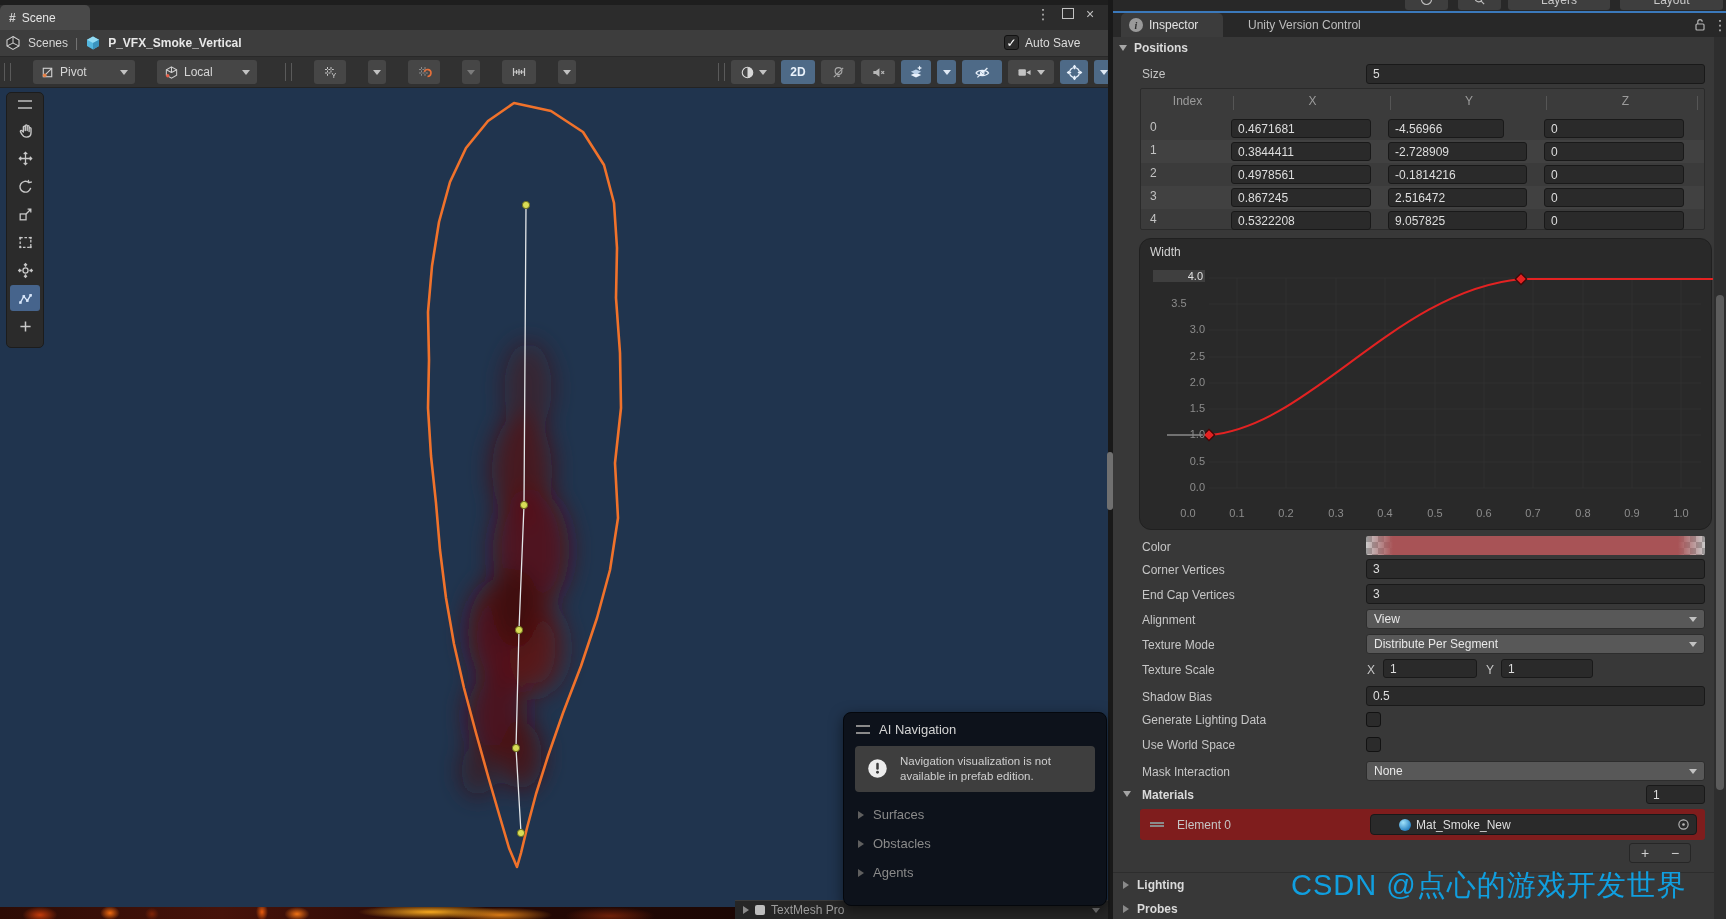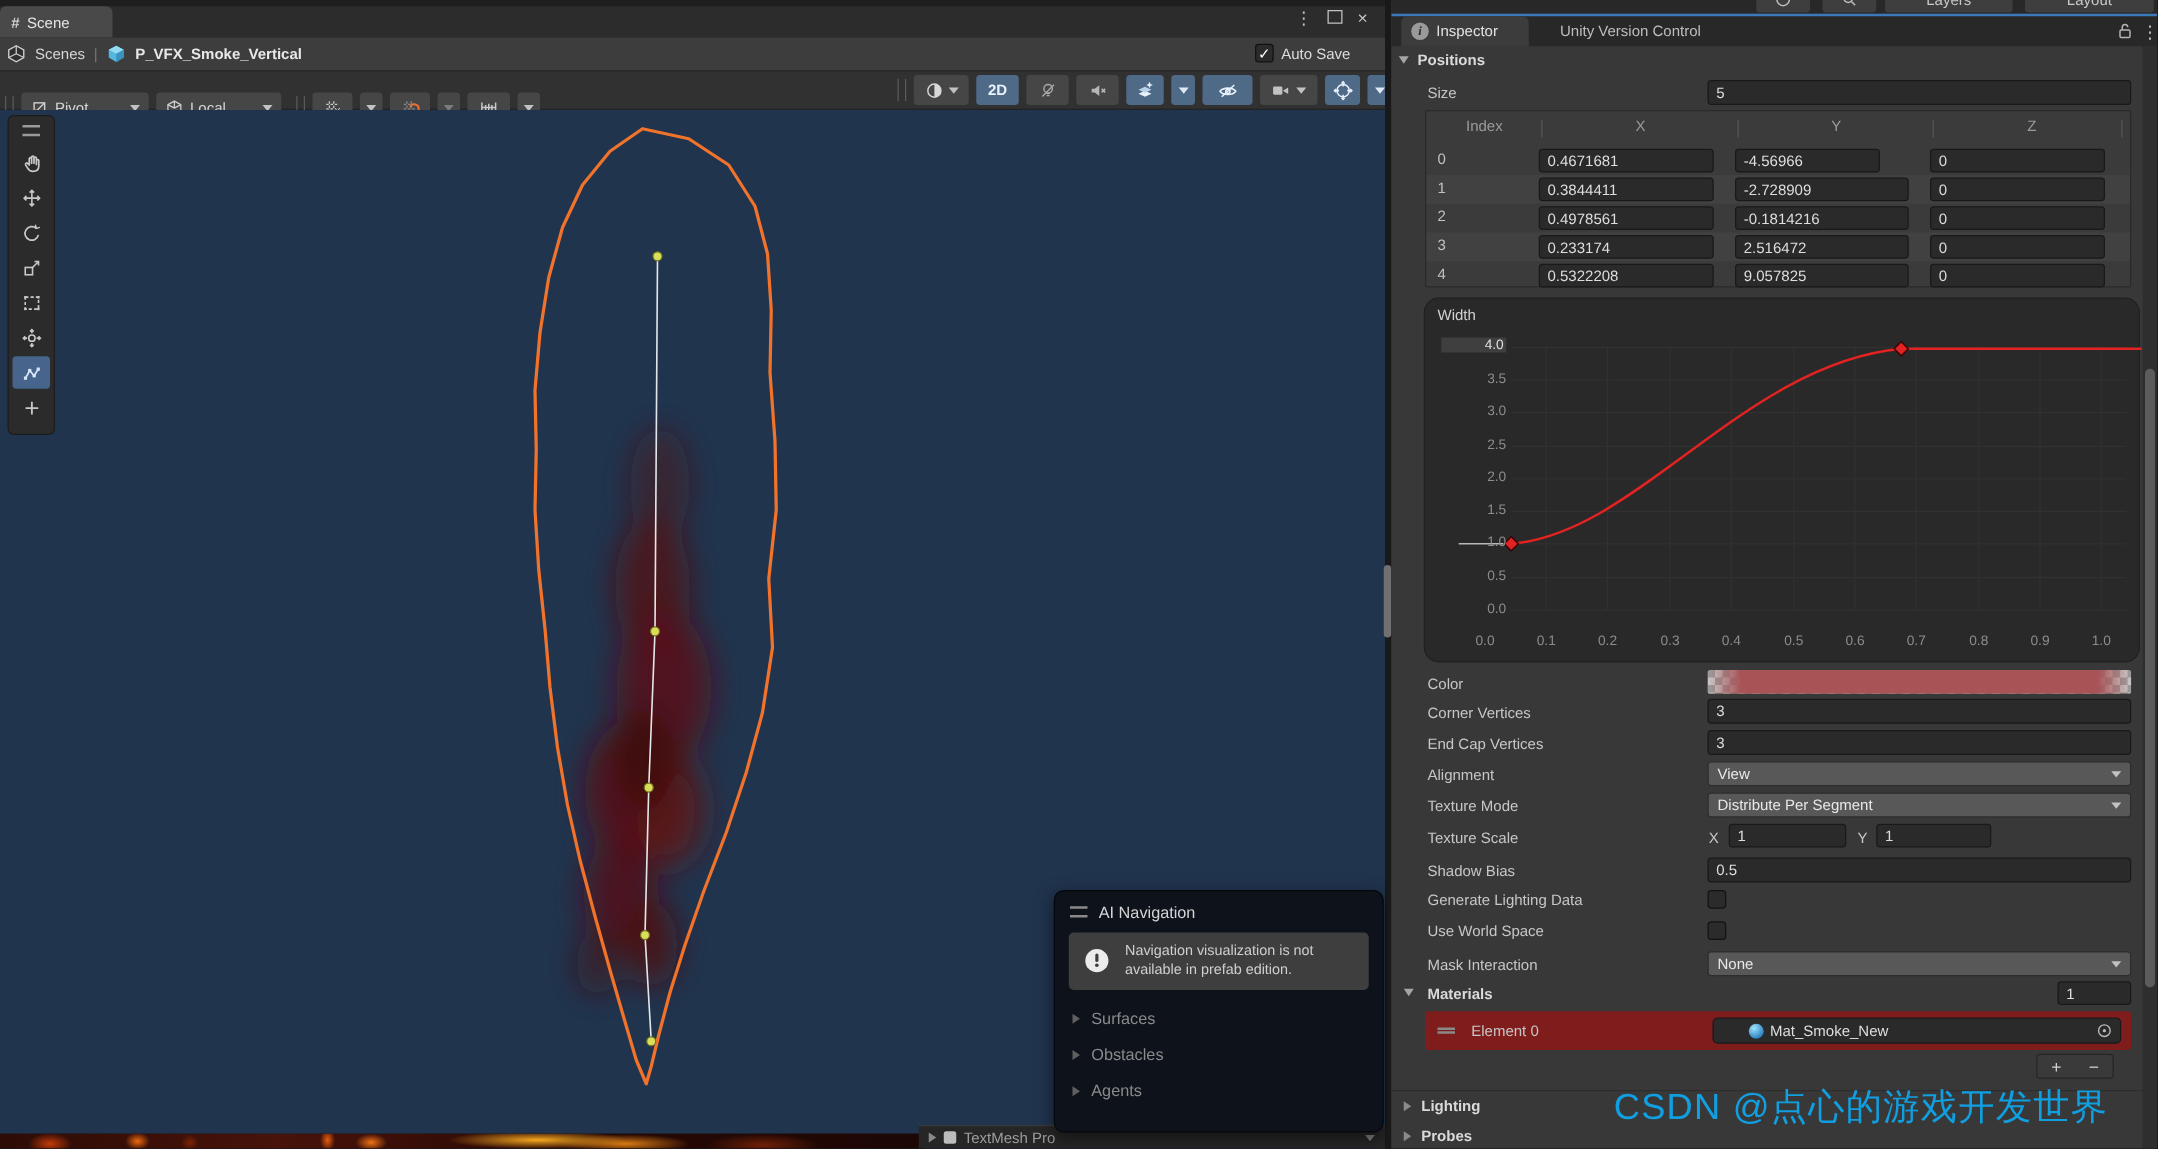--- a/index.html
+++ b/index.html
@@ -100,21 +100,21 @@
         </span>
         <span class="bold" style="color:#e8e8e8;">P_VFX_Smoke_Vertical</span>
       </div>
       <div class="abs flex" style="left:1004px;top:5px;gap:6px;">
         <span class="checkbox">✓</span>
         <span style="color:#dcdcdc;">Auto Save</span>
       </div>
     </div>
 
     <div class="abs" style="left:0;top:52px;width:1110px;height:31px;background:#313131;border-bottom:1px solid #232323;">
-      <div class="abs flex" style="left:4px;top:17px;gap:6px;">
+      <div class="abs flex" style="left:4px;top:3px;gap:22px;">
         <span class="grip"></span>
         <div class="btn flex" style="width:88px;height:24px;gap:5px;justify-content:flex-start;padding:0 7px;">
           <span class="ico">
             <svg width="15" height="15" viewBox="0 0 16 16" fill="none" stroke="#cfcfcf" stroke-width="1.2">
                 <rect x="3.5" y="3.5" width="9" height="9"></rect>
                 <path d="M5.5 10.5 12.5 3.5"></path>
                 <circle cx="5" cy="11" r="2" fill="#e8834a" stroke="none"></circle>
               </svg>
           </span>
           <span>Pivot</span>
@@ -462,21 +462,21 @@
         <div class="field cell" style="left:247px;width:139px;">
             <span>-0.1814216</span>
           </div>
         <div class="field cell" style="left:403px;width:140px;">
             <span>0</span>
           </div>
       </div>
       <div class="prow alt" style="top:97px;">
         <span class="idx">3</span>
         <div class="field cell" style="left:90px;width:140px;">
-            <span>0.233174</span>
+            <span>0.867245</span>
           </div>
         <div class="field cell" style="left:247px;width:139px;">
             <span>2.516472</span>
           </div>
         <div class="field cell" style="left:403px;width:140px;">
             <span>0</span>
           </div>
       </div>
       <div class="prow" style="top:120px;">
         <span class="idx">4</span>
@@ -501,21 +501,21 @@
         <path d="M27 196H69" stroke="#b9b9b9" stroke-width="1.2"></path>
         <path d="M561 40H599" stroke="#9a9a9a" stroke-width="1.2"></path>
         <path d="M69 196 C170 188 255 52 381 40 L591 40" fill="none" stroke="#e32222" stroke-width="2"></path>
         <g>
           <rect x="65" y="192" width="8" height="8" transform="rotate(45 69 196)" fill="#e32222" stroke="#3c0606" stroke-width="1.2"></rect>
           <rect x="377" y="36" width="8" height="8" transform="rotate(45 381 40)" fill="#e32222" stroke="#3c0606" stroke-width="1.2"></rect>
         </g>
       </svg>
       <span class="abs" style="left:10px;top:6px;color:#d2d2d2;">Width</span>
       <span class="abs tick yt" style="left:13px;top:31px;background:#3f3f3f;color:#e0e0e0;padding:0 2px;">4.0</span>
-      <span class="abs tick yt" style="left:13px;top:58px;">3.5</span>
+      <span class="abs tick yt" style="left:13px;top:58px;text-align:center;">3.5</span>
       <span class="abs tick yt" style="left:13px;top:84px;">3.0</span>
       <span class="abs tick yt" style="left:13px;top:111px;">2.5</span>
       <span class="abs tick yt" style="left:13px;top:137px;">2.0</span>
       <span class="abs tick yt" style="left:13px;top:163px;">1.5</span>
       <span class="abs tick yt" style="left:13px;top:189px;">1.0</span>
       <span class="abs tick yt" style="left:13px;top:216px;">0.5</span>
       <span class="abs tick yt" style="left:13px;top:242px;">0.0</span>
       <span class="abs tick xt" style="left:28px;top:268px;">0.0</span>
       <span class="abs tick xt" style="left:77px;top:268px;">0.1</span>
       <span class="abs tick xt" style="left:126px;top:268px;">0.2</span>

